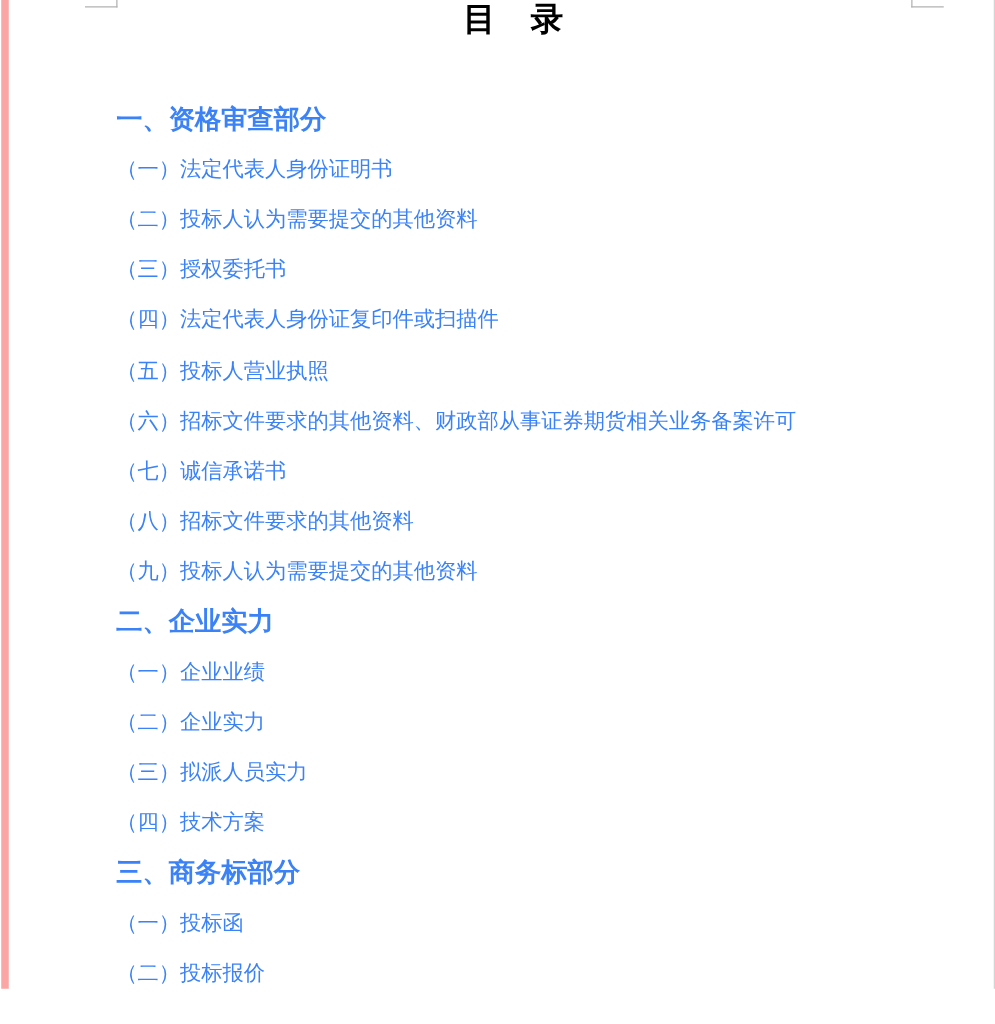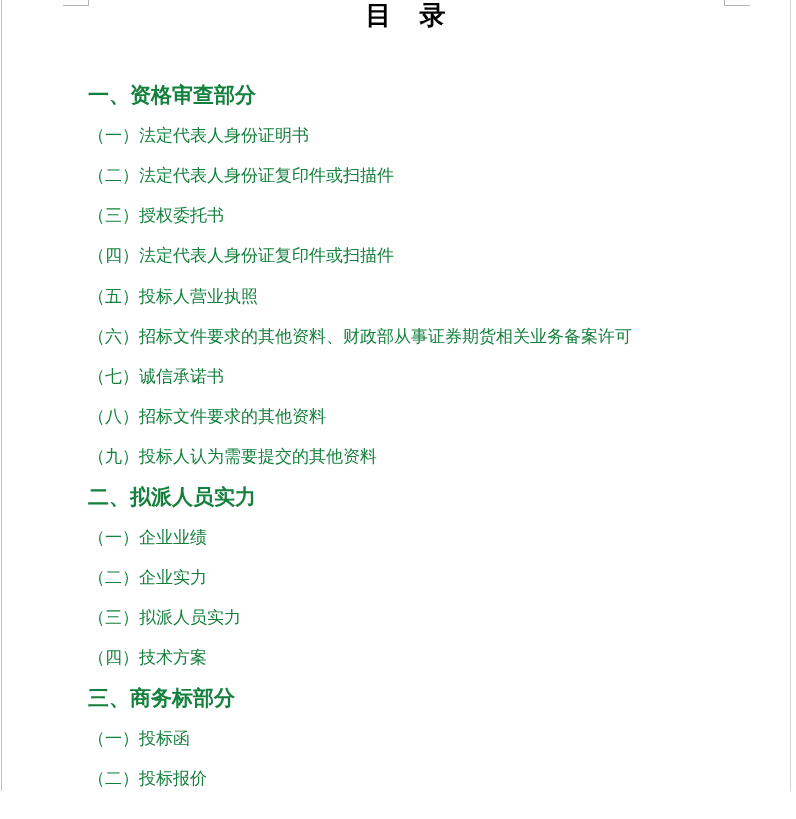--- a/index.html
+++ b/index.html
@@ -11,21 +11,21 @@
     overflow: hidden;
     font-family: "Liberation Serif", serif;
   }
   .page {
     position: absolute;
     top: 0;
     left: 1px;
     width: 788px;
     height: 791px;
     background: #ffffff;
-    border-left: 1px solid #fca5a5;
+    border-left: 6px solid #fca5a5;
     border-right: 1px solid #d4d4d4;
   }
   
   .crop-mark {
     position: absolute;
     top: 0;
     width: 25px;
     height: 5px;
   }
   .crop-mark.left {
@@ -53,21 +53,21 @@
   .toc {
     position: absolute;
     top: 75px;
     left: 86px;
     width: 660px;
   }
   .toc-line {
     height: 40.2px;
     display: flex;
     align-items: center;
-    color: #15803d;
+    color: #3b82f6;
     white-space: nowrap;
   }
   .toc-line.heading {
     font-size: 21px;
     font-weight: bold;
   }
   .toc-line.item {
     font-size: 17px;
     font-weight: normal;
   }
@@ -79,30 +79,30 @@
 
   <div class="crop-mark left"></div>
   <div class="crop-mark right"></div>
 
   <div class="doc-title">目　录</div>
 
   <div class="toc">
 
     <div class="toc-line heading">一、资格审查部分</div>
     <div class="toc-line item">（一）法定代表人身份证明书</div>
-    <div class="toc-line item">（二）法定代表人身份证复印件或扫描件</div>
+    <div class="toc-line item">（二）投标人认为需要提交的其他资料</div>
     <div class="toc-line item">（三）授权委托书</div>
     <div class="toc-line item">（四）法定代表人身份证复印件或扫描件</div>
     <div class="toc-line item">（五）投标人营业执照</div>
     <div class="toc-line item">（六）招标文件要求的其他资料、财政部从事证券期货相关业务备案许可</div>
     <div class="toc-line item">（七）诚信承诺书</div>
     <div class="toc-line item">（八）招标文件要求的其他资料</div>
     <div class="toc-line item">（九）投标人认为需要提交的其他资料</div>
 
-    <div class="toc-line heading">二、拟派人员实力</div>
+    <div class="toc-line heading">二、企业实力</div>
     <div class="toc-line item">（一）企业业绩</div>
     <div class="toc-line item">（二）企业实力</div>
     <div class="toc-line item">（三）拟派人员实力</div>
     <div class="toc-line item">（四）技术方案</div>
 
     <div class="toc-line heading">三、商务标部分</div>
     <div class="toc-line item">（一）投标函</div>
     <div class="toc-line item">（二）投标报价</div>
 
   </div>

